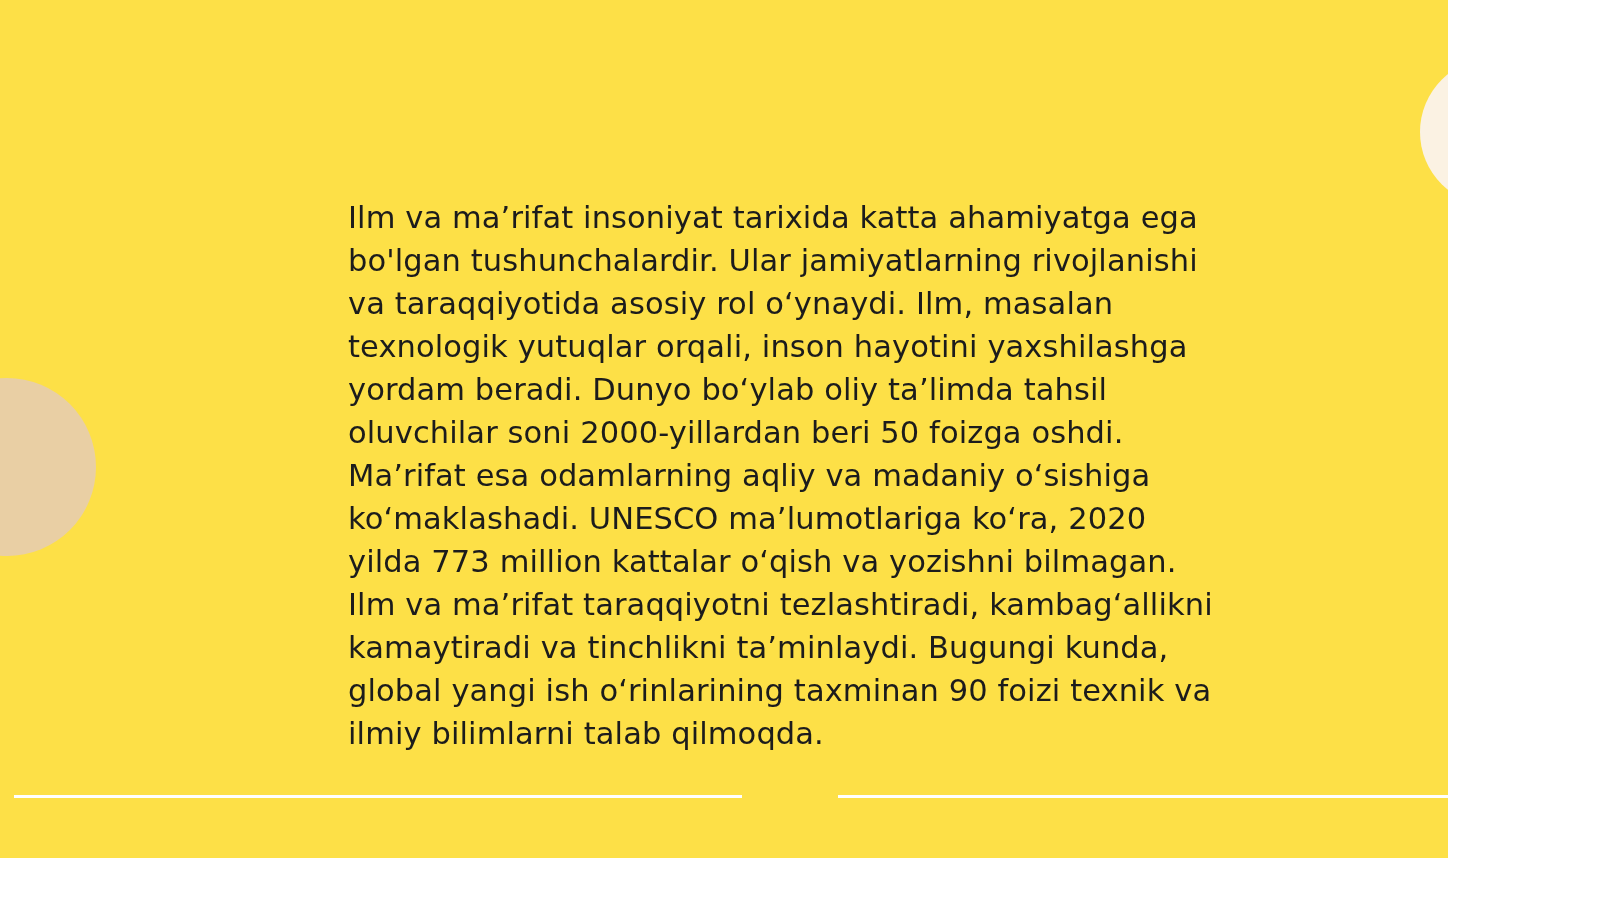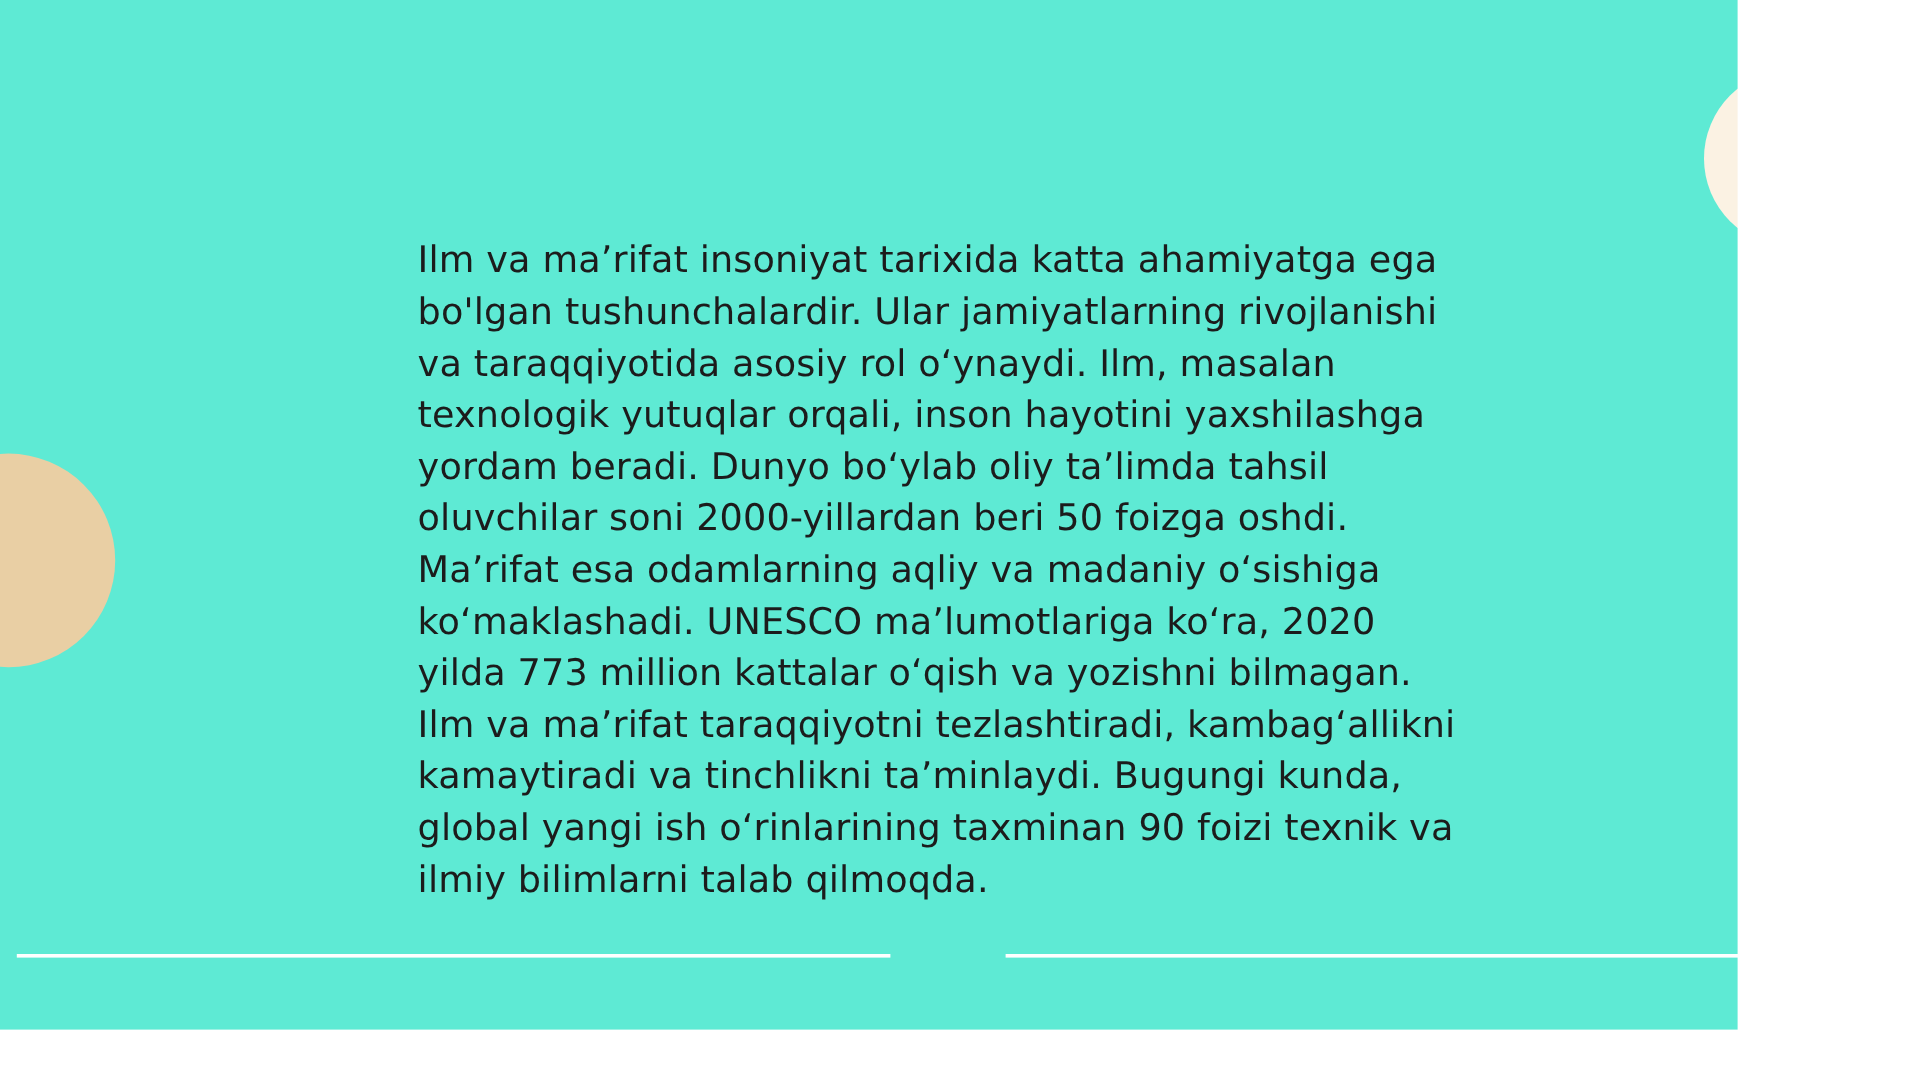--- a/index.html
+++ b/index.html
@@ -5,21 +5,21 @@
   html, body {
     margin: 0;
     padding: 0;
     background: #ffffff;
   }
   .slide {
     position: relative;
     width: 1480px;
     height: 900px;
     overflow: hidden;
-    background: #5eead4;
+    background: #fde047;
     font-family: "DejaVu Sans", sans-serif;
   }
   
   .frame-right {
     position: absolute;
     top: 0;
     right: 0;
     width: 32px;
     height: 900px;
     background: #ffffff;

